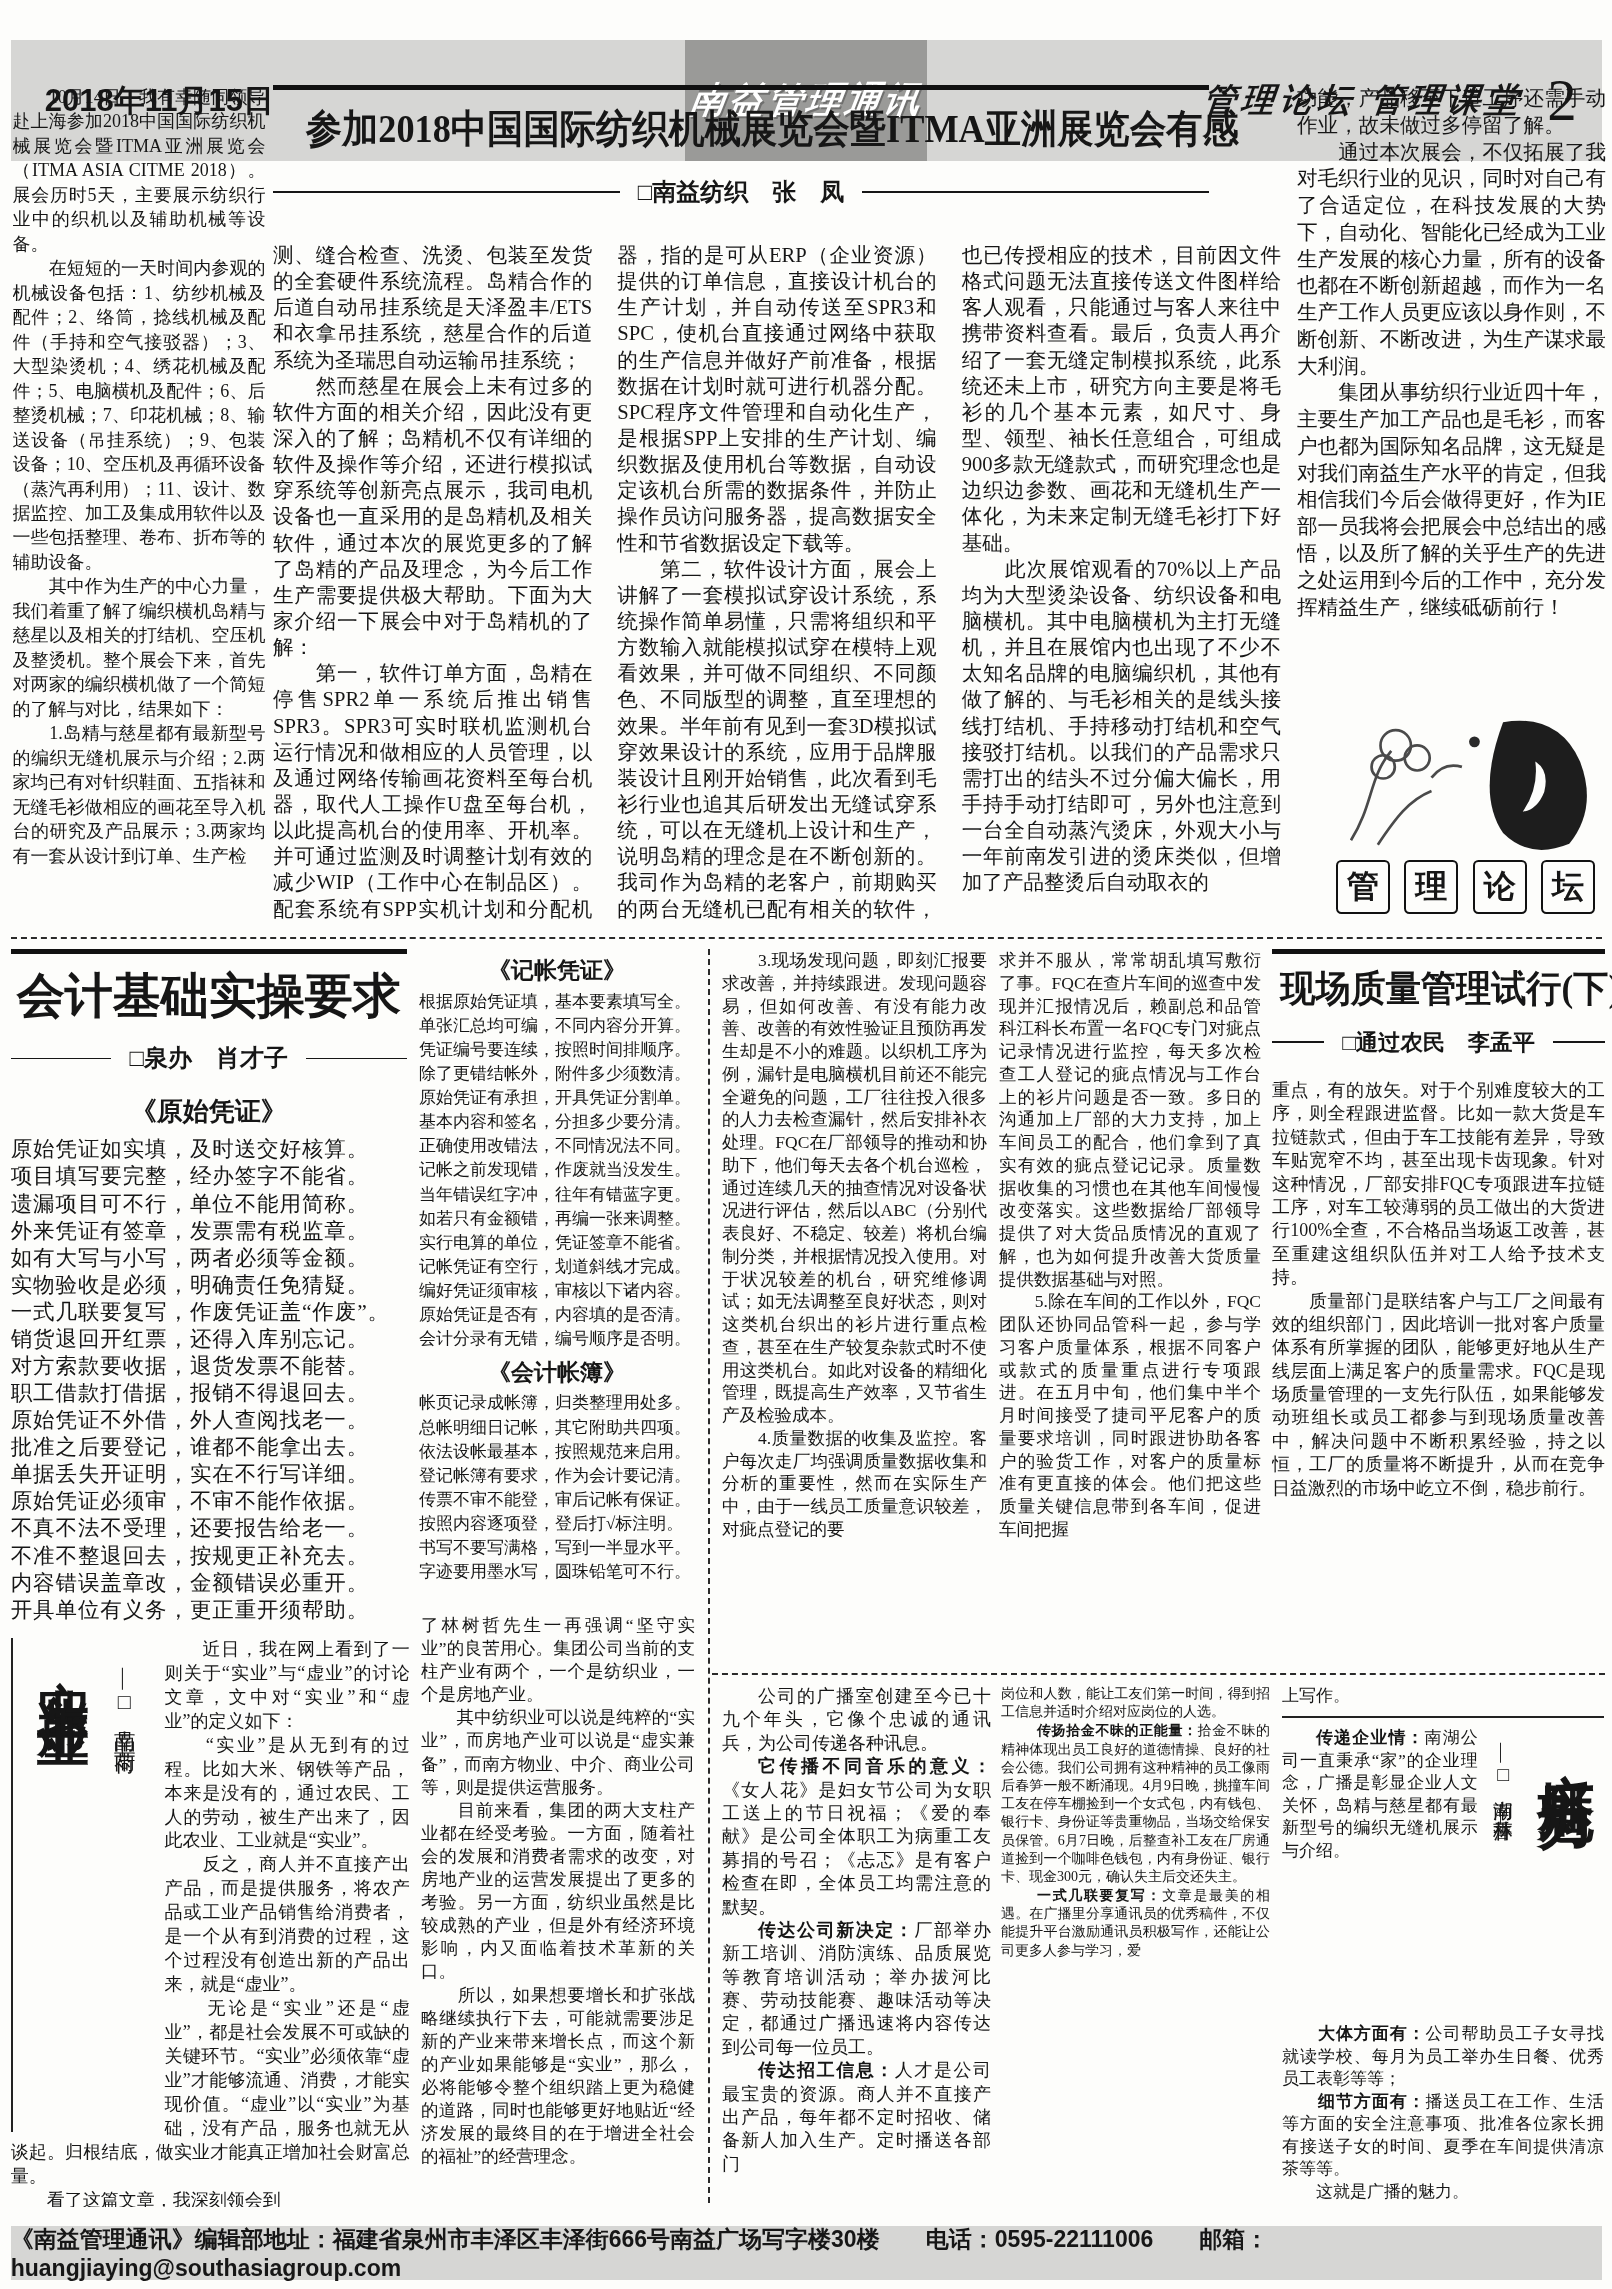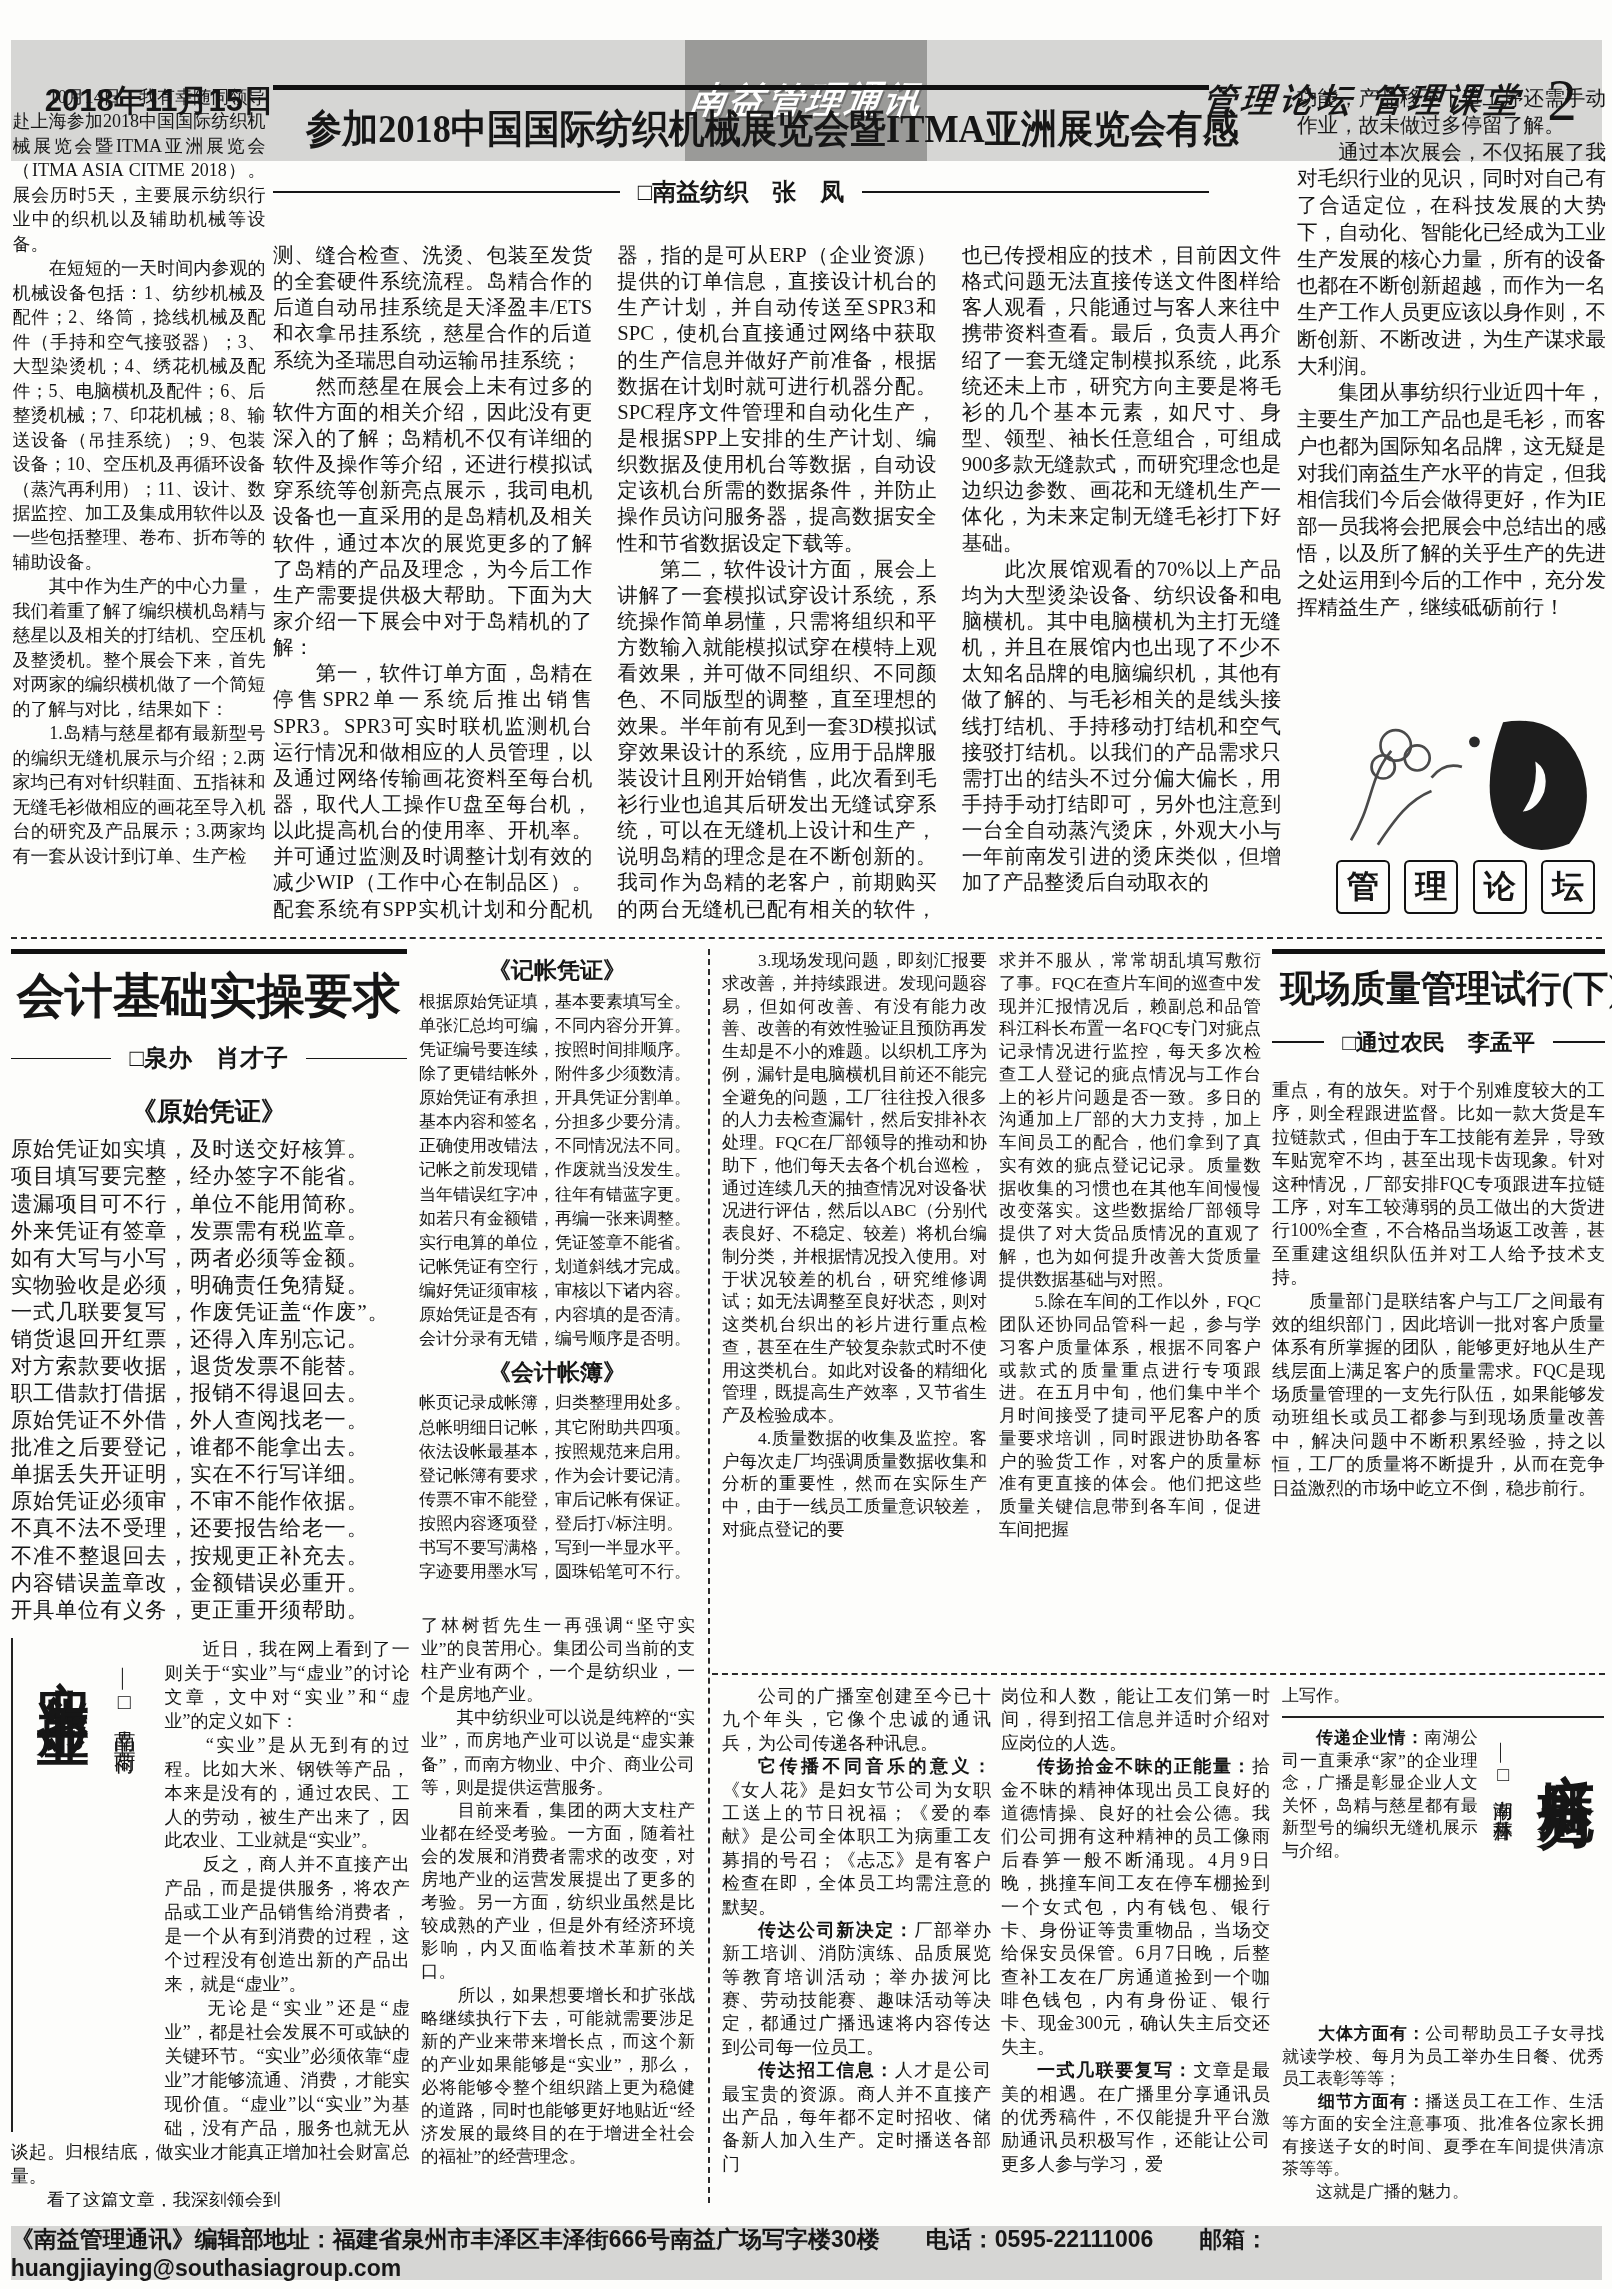--- a/index.html
+++ b/index.html
@@ -199,21 +199,21 @@
 　　其中纺织业可以说是纯粹的“实业”，而房地产业可以说是“虚实兼备”，而南方物业、中介、商业公司等，则是提供运营服务。
 　　目前来看，集团的两大支柱产业都在经受考验。一方面，随着社会的发展和消费者需求的改变，对房地产业的运营发展提出了更多的考验。另一方面，纺织业虽然是比较成熟的产业，但是外有经济环境影响，内又面临着技术革新的关口。
 　　所以，如果想要增长和扩张战略继续执行下去，可能就需要涉足新的产业来带来增长点，而这个新的产业如果能够是“实业”，那么，必将能够令整个组织踏上更为稳健的道路，同时也能够更好地贴近“经济发展的最终目的在于增进全社会的福祉”的经营理念。</div>
 
   <div class="abs" style="left:722px;top:1685px;width:269px;height:519px;font-size:18px;line-height:1.3;overflow:hidden;">
     <p class="rp">公司的广播室创建至今已十九个年头，它像个忠诚的通讯兵，为公司传递各种讯息。</p>
     <p class="rp"><b>它传播不同音乐的意义：</b><span>《女人花》是妇女节公司为女职工送上的节日祝福；《爱的奉献》是公司全体职工为病重工友募捐的号召；《忐忑》是有客户检查在即，全体员工均需注意的默契。</span></p>
     <p class="rp"><b>传达公司新决定：</b><span>厂部举办新工培训、消防演练、品质展览等教育培训活动；举办拔河比赛、劳动技能赛、趣味活动等决定，都通过广播迅速将内容传达到公司每一位员工。</span></p>
     <p class="rp"><b>传达招工信息：</b><span>人才是公司最宝贵的资源。商人并不直接产出产品，每年都不定时招收、储备新人加入生产。定时播送各部门</span></p>
   </div>
-  <div class="abs" style="left:1001px;top:1685px;width:269px;height:519px;font-size:18px;line-height:1.3;overflow:hidden;">
+  <div class="abs" style="left:1001px;top:1685px;width:269px;height:519px;font-size:14px;line-height:1.3;overflow:hidden;">
     <p class="rp noind">岗位和人数，能让工友们第一时间，得到招工信息并适时介绍对应岗位的人选。</p>
     <p class="rp"><b>传扬拾金不昧的正能量：</b><span>拾金不昧的精神体现出员工良好的道德情操、良好的社会公德。我们公司拥有这种精神的员工像雨后春笋一般不断涌现。4月9日晚，挑撞车间工友在停车棚捡到一个女式包，内有钱包、银行卡、身份证等贵重物品，当场交给保安员保管。6月7日晚，后整查补工友在厂房通道捡到一个咖啡色钱包，内有身份证、银行卡、现金300元，确认失主后交还失主。</span></p>
     <p class="rp"><b>一式几联要复写：</b><span>文章是最美的相遇。在广播里分享通讯员的优秀稿件，不仅能提升平台激励通讯员积极写作，还能让公司更多人参与学习，爱</span></p>
   </div>
   <div class="abs" style="left:1282px;top:1685px;width:322px;height:521px;font-size:17px;line-height:1.32;overflow:hidden;">
     <p class="rp noind">上写作。</p>
     <div class="charm">
       <div class="charm-row">
         <div style="flex:1;">
           <p class="rp noind" style="text-indent:34px;"><b>传递企业情：</b><span>南湖公司一直秉承“家”的企业理念，广播是彰显企业人文关怀，岛精与慈星都有最新型号的编织无缝机展示与介绍。</span></p>

